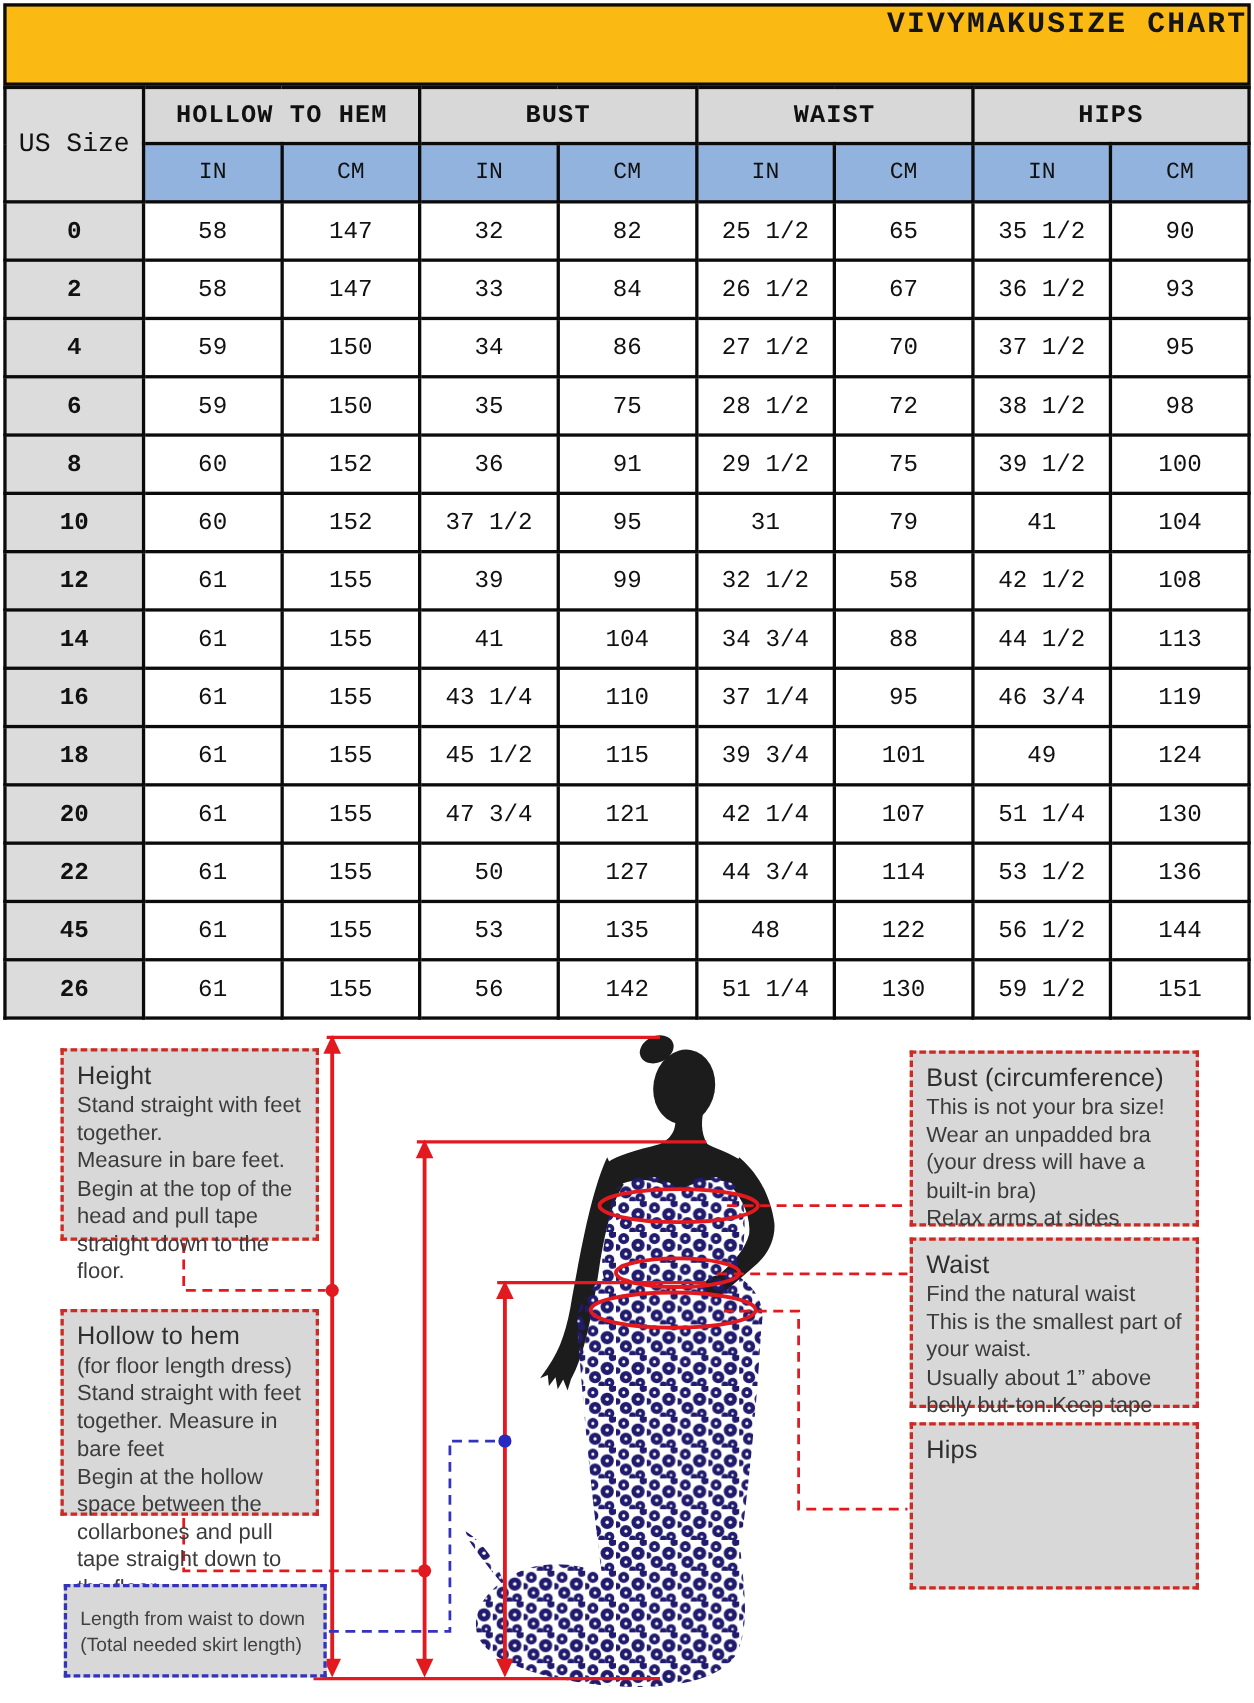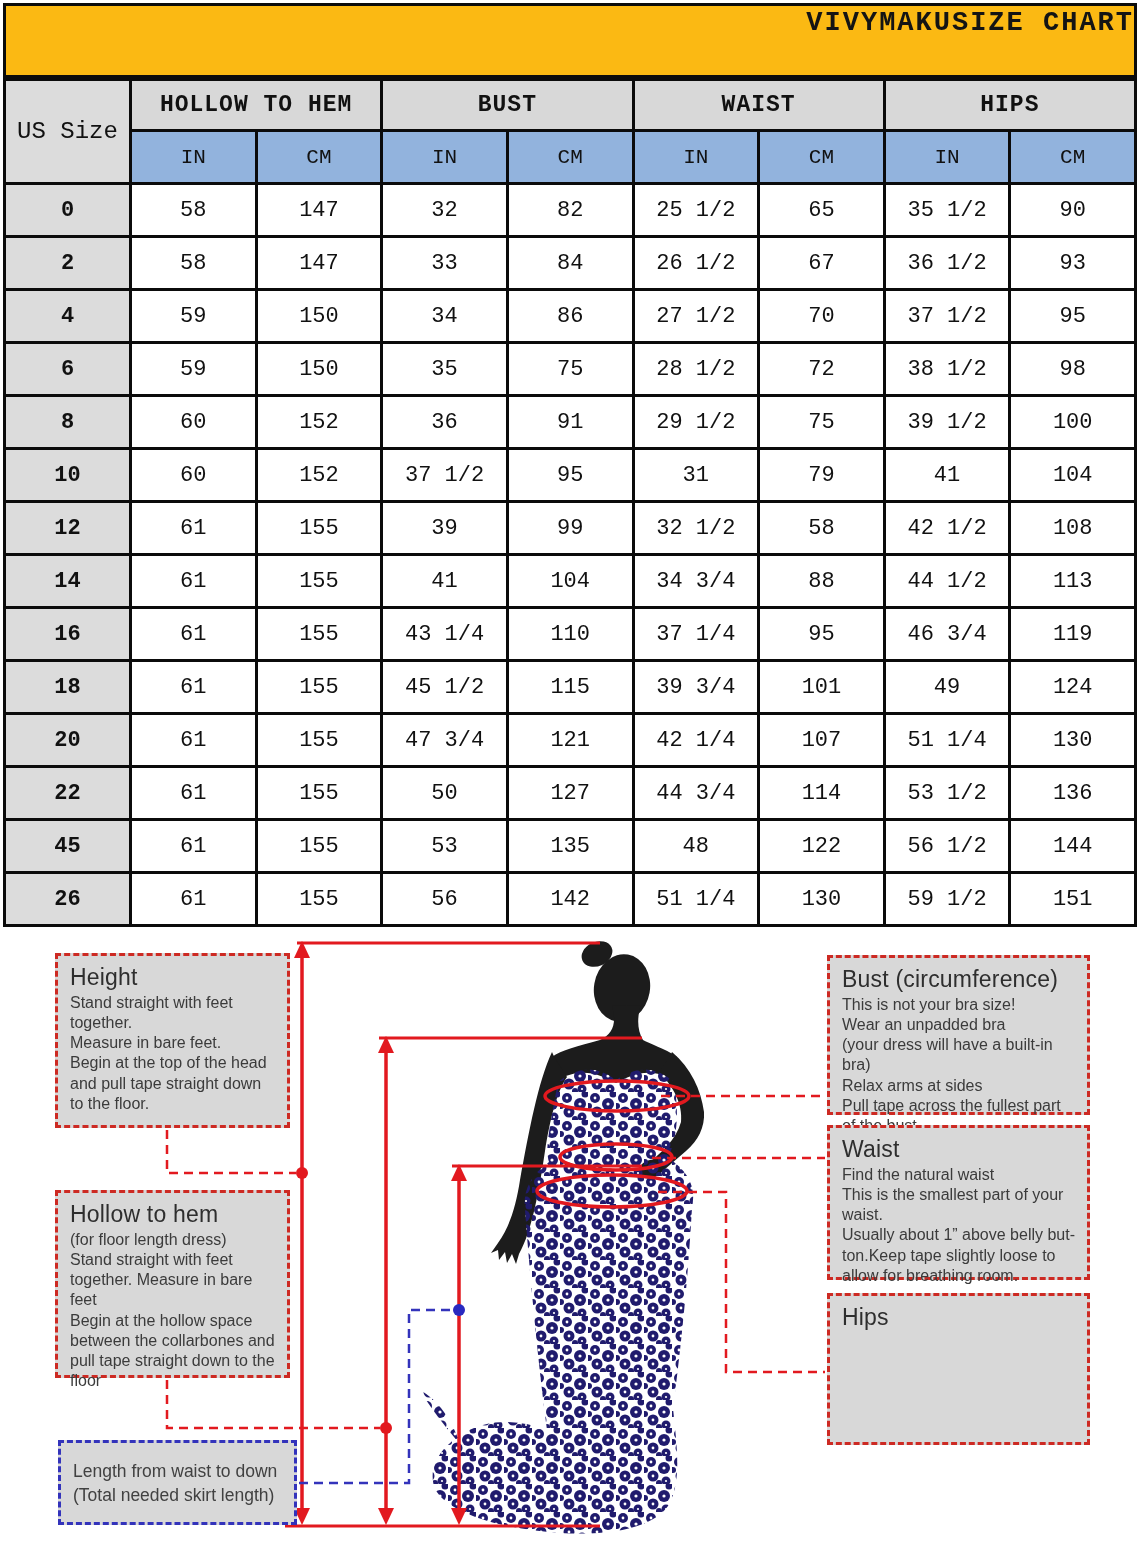--- a/index.html
+++ b/index.html
@@ -84,21 +84,21 @@
     z-index: 5;
   }
   .note.blue-border { border-color: #3333bb; }
   .note .title {
     font-size: 23px;
     color: #2e2e2e;
     margin-bottom: 2px;
     letter-spacing: 0.2px;
   }
   .note .body {
-    font-size: 16px;
+    font-size: 20px;
     line-height: 1.26;
     white-space: pre-line;
   }
   .note .body.big { font-size: 17.5px; line-height: 1.35; color: #414141; }
   #height-box   { left: 55px;  top: 18px;  width: 235px; height: 175px; }
   #hollow-box   { left: 55px;  top: 255px; width: 235px; height: 188px; }
   #waistdown-box{ left: 58px;  top: 505px; width: 239px; height: 85px; display:flex; align-items:center; }
   #bust-box     { left: 827px; top: 20px;  width: 263px; height: 160px; }
   #waist-box    { left: 827px; top: 190px; width: 263px; height: 155px; }
   #hips-box     { left: 827px; top: 358px; width: 263px; height: 152px; }

